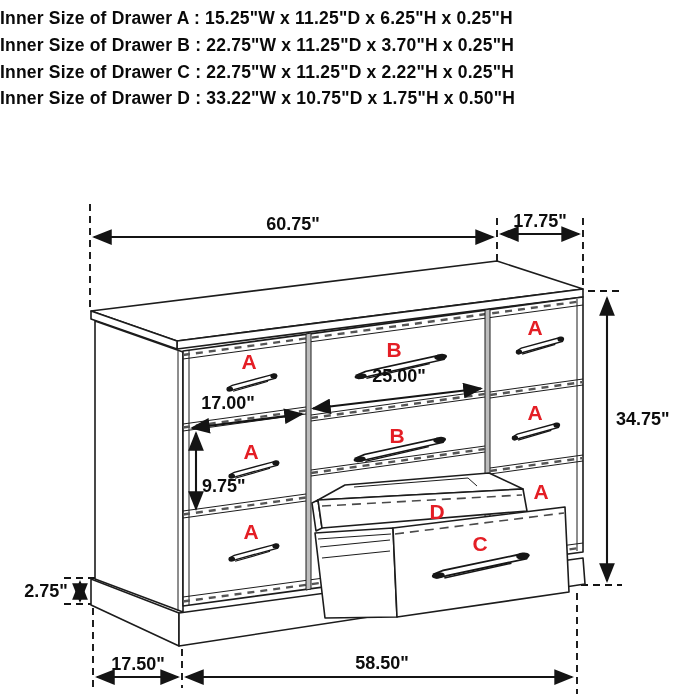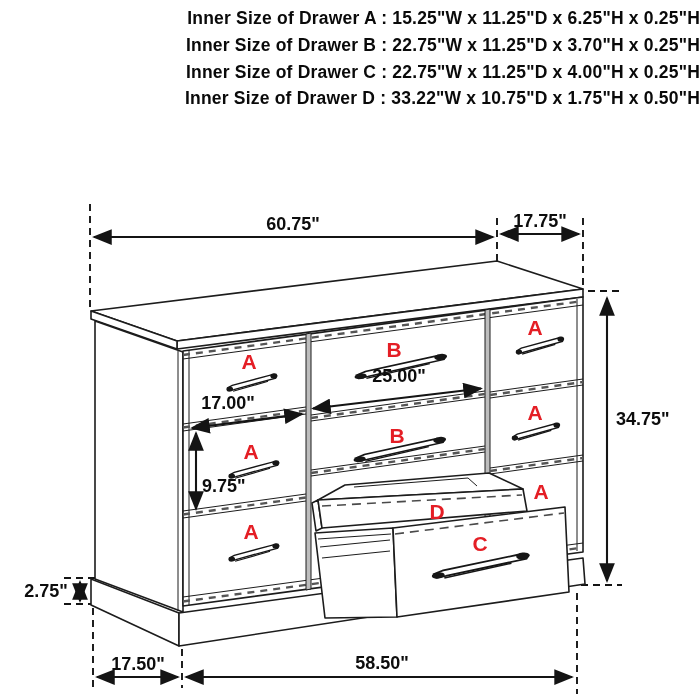--- a/index.html
+++ b/index.html
@@ -1,18 +1,18 @@
 <!DOCTYPE html>
 <html><head>
 <meta charset="utf-8">
 <style>
   html,body{margin:0;padding:0;background:#ffffff;}
   .page{position:relative;width:700px;height:700px;background:#ffffff;overflow:hidden;
         font-family:"Liberation Sans",sans-serif;}
-  .specs{position:absolute;top:5px;left:0;width:700px;text-align:right;
+  .specs{position:absolute;top:5px;left:0;width:700px;text-align:left;
          font-weight:bold;font-size:17.5px;line-height:26.8px;color:#0a0a0a;
          letter-spacing:0.2px;}
   svg{position:absolute;top:0;left:0;}
   svg text{font-family:"Liberation Sans",sans-serif;font-weight:bold;}
   .dim-line{stroke:#141414;stroke-width:2.1;fill:none;}
   .dash{stroke:#141414;stroke-width:1.9;fill:none;stroke-dasharray:7 5;}
   .cabshape{fill:#ffffff;stroke:#1c1c1c;stroke-width:1.6;stroke-linejoin:round;}
   .thin{stroke:#1c1c1c;stroke-width:1;fill:none;}
   .hatch{stroke:#555555;stroke-width:2.4;fill:none;stroke-dasharray:7 6;}
   .hatch2{stroke:#4a4a4a;stroke-width:1.6;fill:none;stroke-dasharray:9 6;}
@@ -21,21 +21,21 @@
   .marker{font-size:21px;fill:#e41e25;}
 </style>
 </head>
 <body>
 
 <div class="page">
 
   <div class="specs">
     <div>Inner Size of Drawer A : 15.25"W x 11.25"D x 6.25"H x 0.25"H</div>
     <div>Inner Size of Drawer B : 22.75"W x 11.25"D x 3.70"H x 0.25"H</div>
-    <div>Inner Size of Drawer C : 22.75"W x 11.25"D x 4.00"H x 0.25"H</div>
+    <div>Inner Size of Drawer C : 22.75"W x 11.25"D x 2.22"H x 0.25"H</div>
     <div>Inner Size of Drawer  D : 33.22"W x 10.75"D x 1.75"H x 0.50"H</div>
   </div>
 
   <svg width="700" height="700" viewBox="0 0 700 700">
     <defs>
       <marker id="ah" viewBox="0 0 10 8" refX="9" refY="4" markerWidth="9.5" markerHeight="7.5" orient="auto-start-reverse">
         <path d="M0 0 L10 4 L0 8 Z" fill="#141414"></path>
       </marker>
       <g id="handle-shape">
         <polygon points="-25,2.5 -20,0.5 21,-4.5 25,-2.5 24,-0.5 -19,5 -24,5.5" fill="#ffffff" stroke="#161616" stroke-width="1.4"></polygon>

